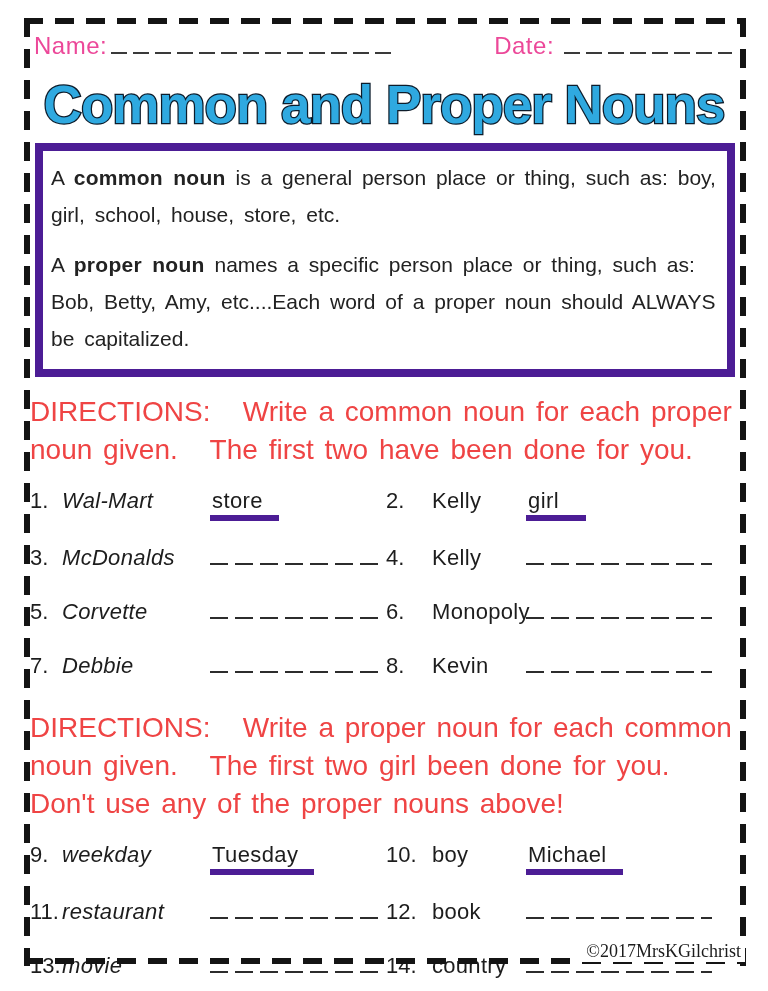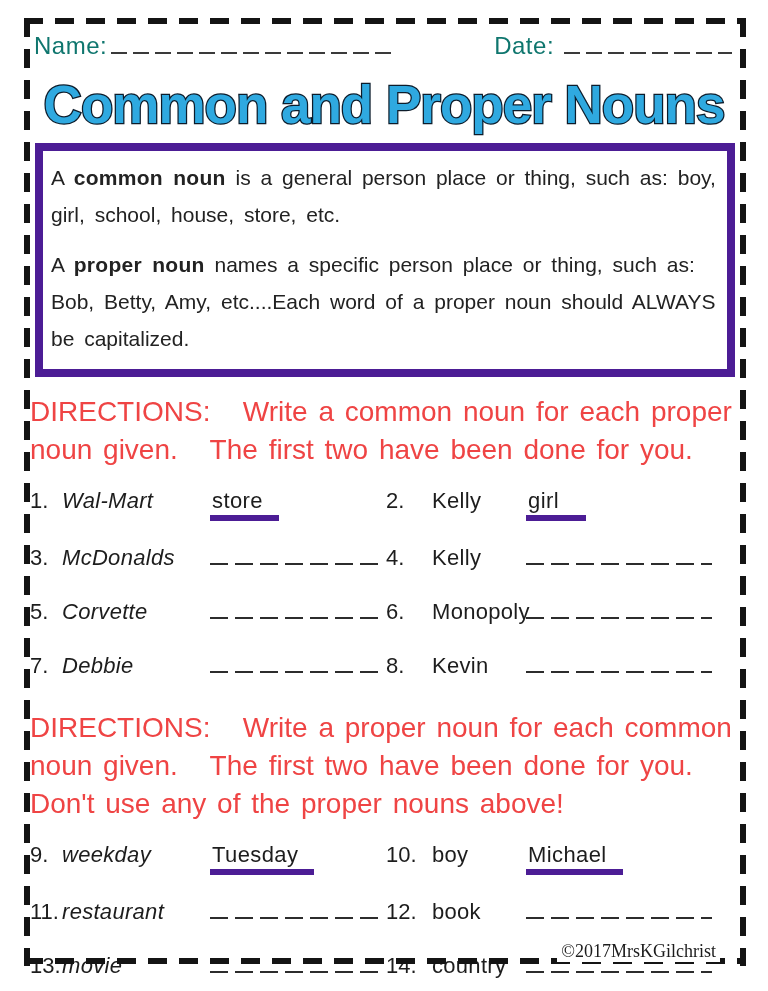--- a/index.html
+++ b/index.html
@@ -21,21 +21,21 @@
   .bd-bottom { top: 958px; }
   .bd-left { left: 24px; }
   .bd-right { right: 22px; }
 
   
   .headrow {
     display: flex; align-items: baseline;
     margin: 0 36px 0 34px; padding-top: 30px;
     font-size: 24px;
   }
-  .hlabel { white-space: nowrap; letter-spacing: 0.5px; color:#0f766e; }
+  .hlabel { white-space: nowrap; letter-spacing: 0.5px; color:#ec4899; }
   .writeline {
     display: inline-block; height: 24px;
     background: repeating-linear-gradient(90deg, #3a3a3a 0 16px, transparent 16px 22px) left bottom / 100% 2.5px no-repeat;
   }
   .nameline { width: 285px; margin-left: 4px; }
   .datespace { width: 98px; }
   .dateline { flex: 1; margin-left: 10px; }
 
   
   .title {
@@ -94,21 +94,21 @@
   .answer {
     border-bottom: 6px solid #4c1d95;
     padding: 0 16px 1px 2px;
     letter-spacing: 0.4px;
     min-width: 60px;
   }
 
   
   .footer {
     position: absolute;
-    top: 941px; right: 48px;
+    top: 941px; right: 23px;
     font-family: "Liberation Serif", serif;
     font-size: 18px;
     color: #1c1c1c;
     background: #ffffff;
     padding: 0 4px;
   }
 </style>
 </head>
 <body>
 
@@ -178,21 +178,21 @@
       <span class="blank"></span>
     </div>
     <div class="item item-r">
       <span class="num">8.</span>
       <span class="word">Kevin</span>
       <span class="blank"></span>
     </div>
   </div>
 </div>
 
-<div class="directions">DIRECTIONS:   Write a proper noun for each common noun given.   The first two have been done for you. Don't use any of the proper nouns above!</div>
+<div class="directions">DIRECTIONS:   Write a proper noun for each common noun given.   The first two girl been done for you. Don't use any of the proper nouns above!</div>
 
 <div class="items">
   <div class="irow">
     <div class="item item-l">
       <span class="num">9.</span>
       <span class="word">weekday</span>
       <span class="answer">Tuesday</span>
     </div>
     <div class="item item-r">
       <span class="num">10.</span>

